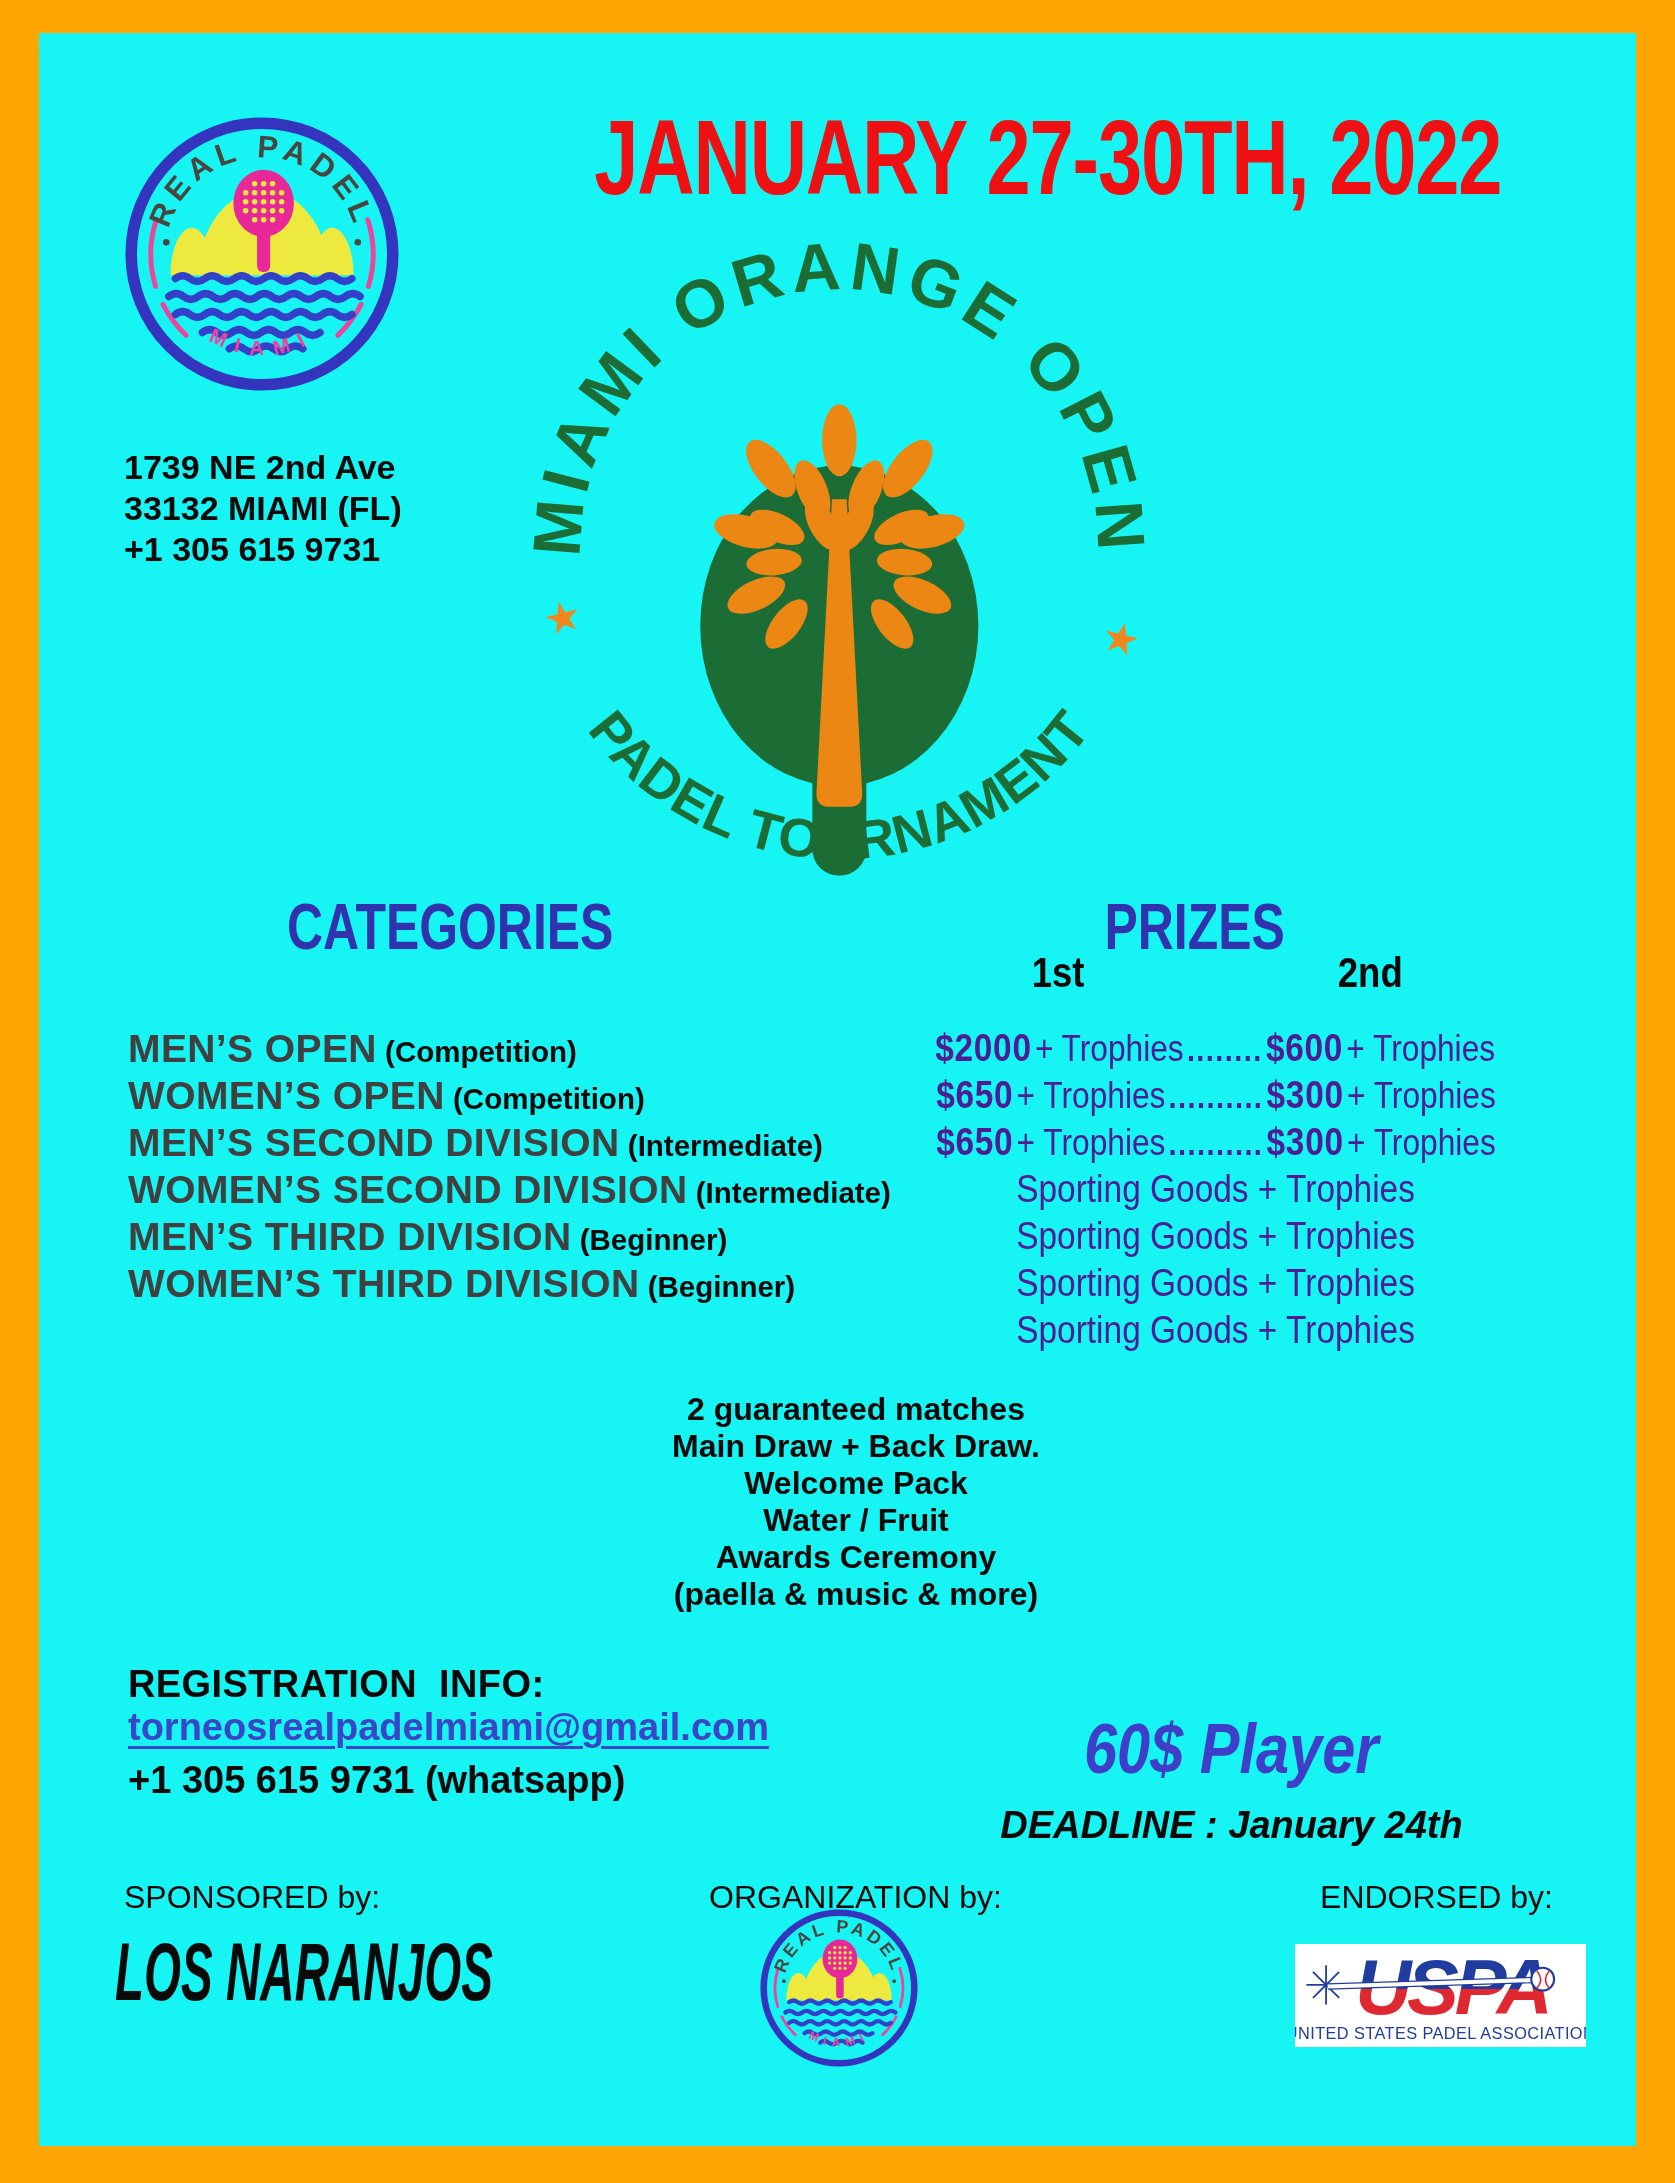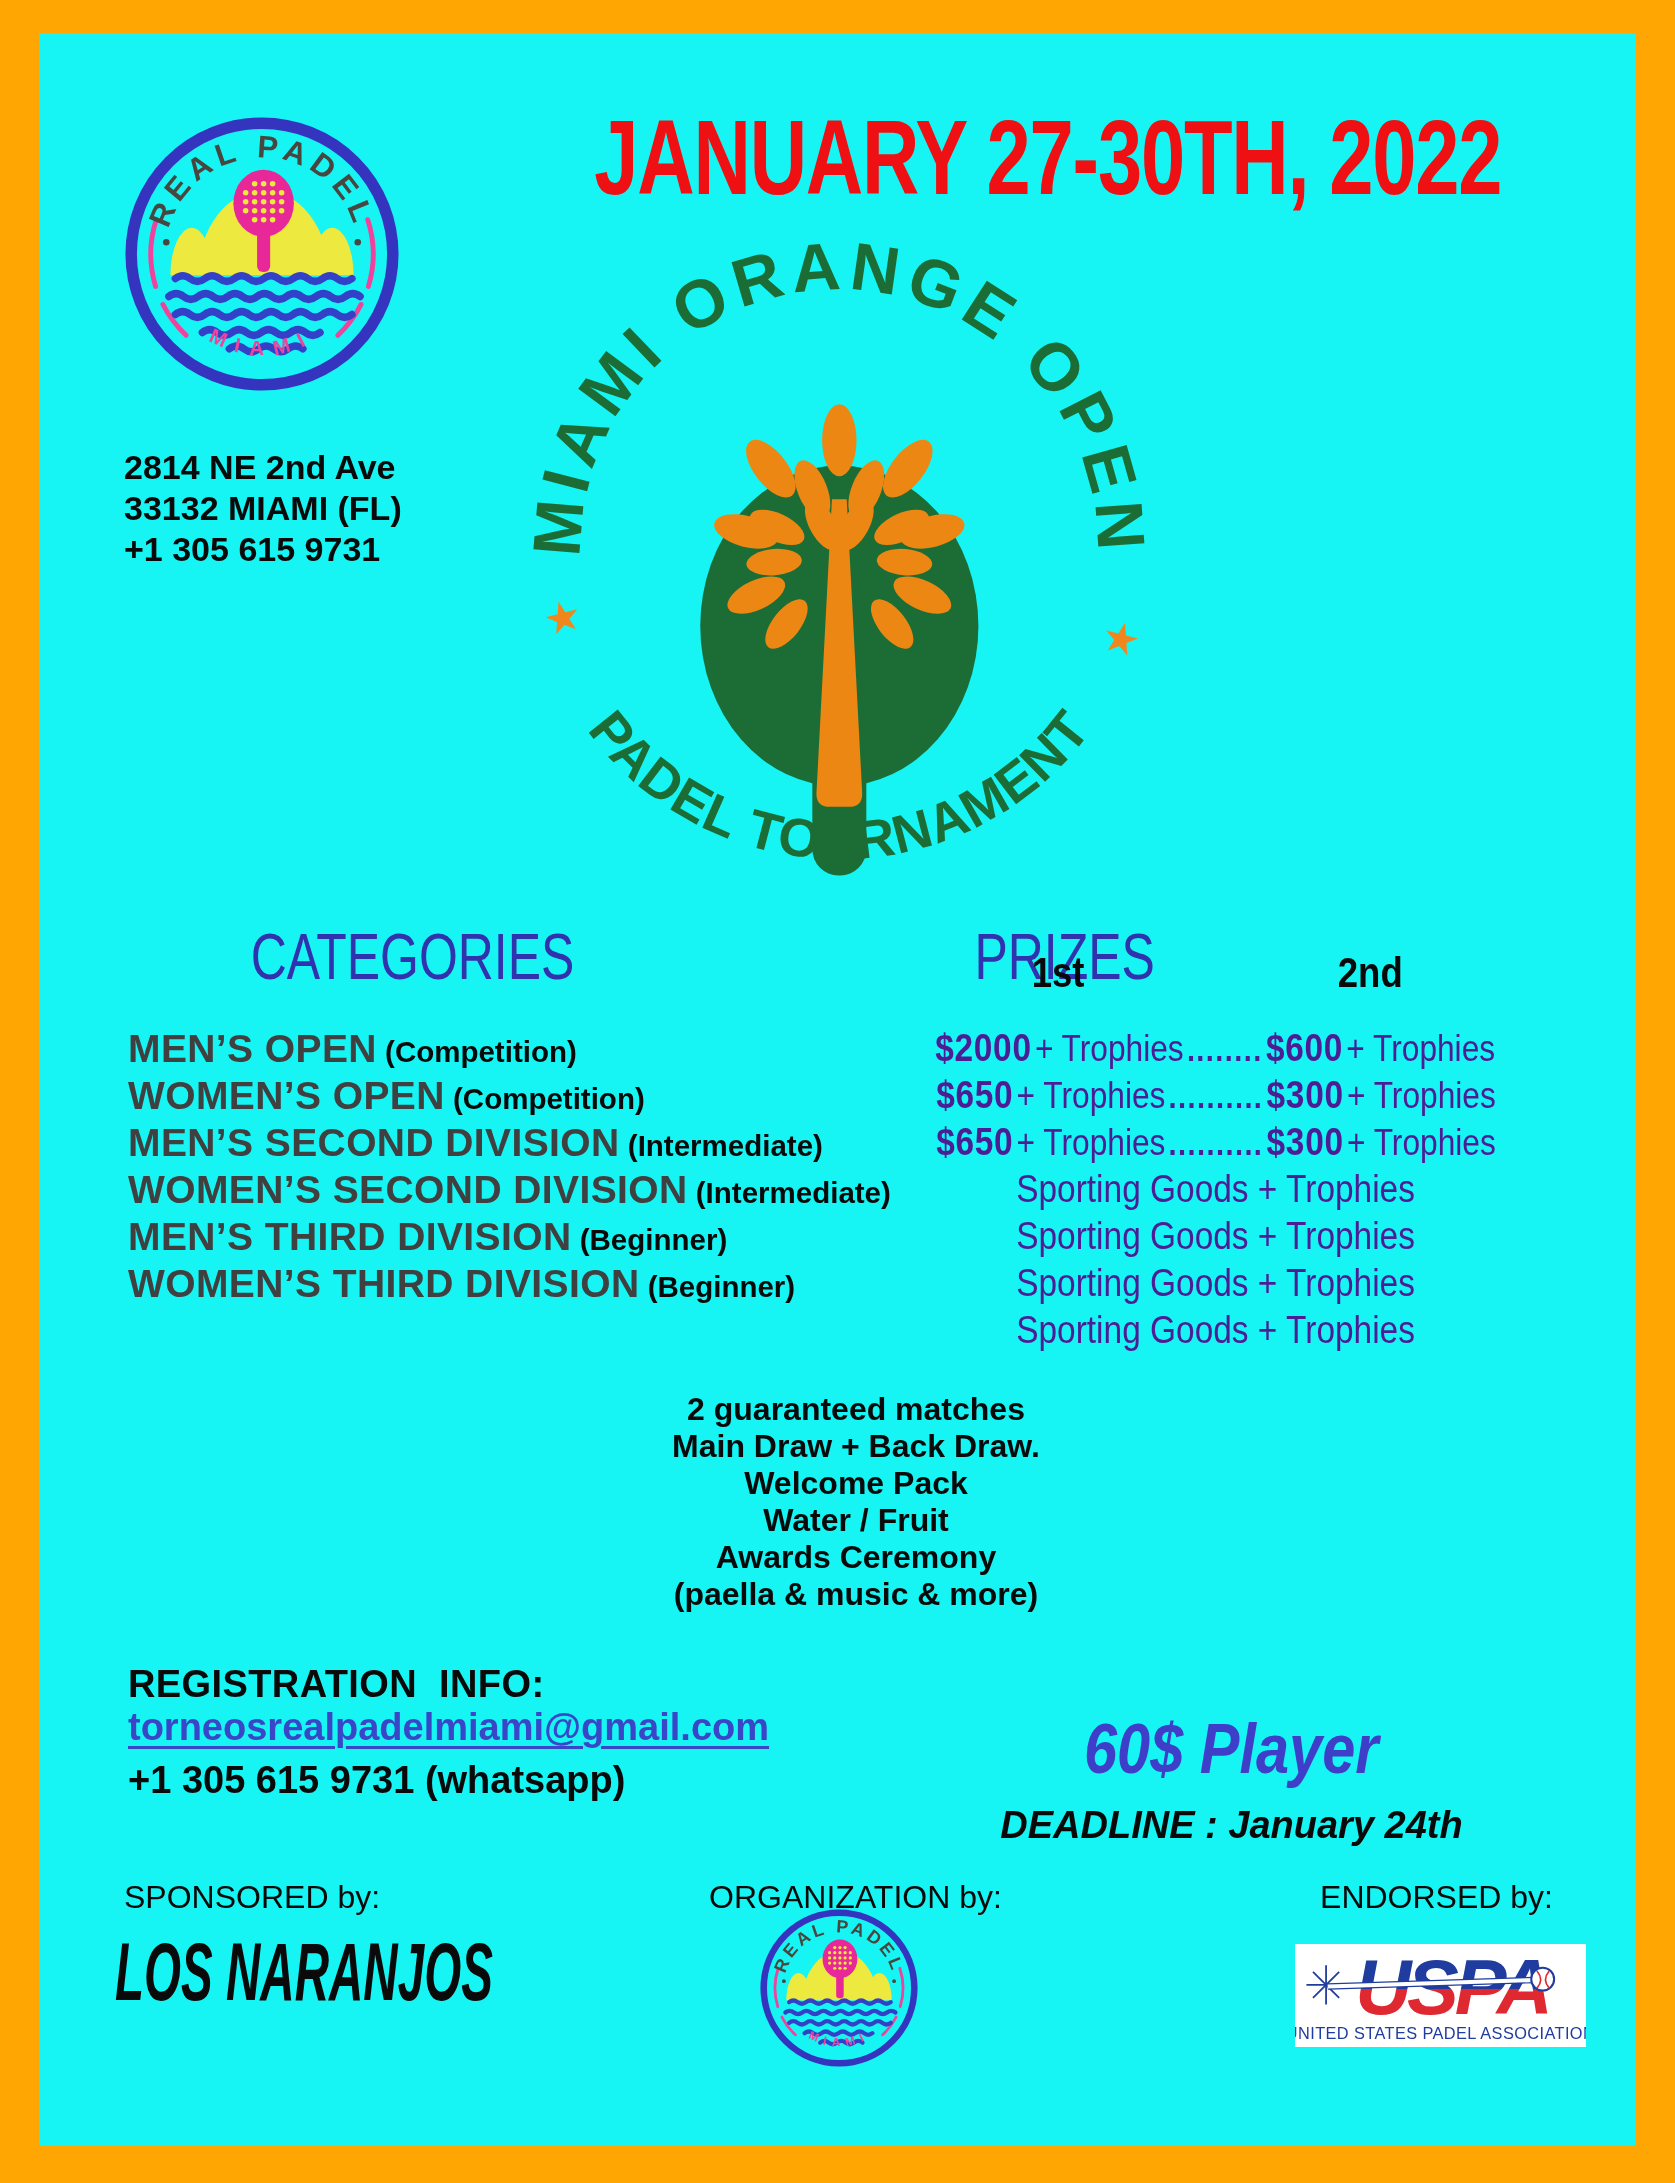--- a/index.html
+++ b/index.html
@@ -12,21 +12,21 @@
 
   
   .date-title{left:352px;top:97px;width:1391px;text-align:center;
               font-weight:700;font-size:106px;color:#EF1014;letter-spacing:-1.6px;}
   .date-title .cond{display:inline-block;transform:scaleX(.75);transform-origin:center;}
 
   
   .address{left:124px;top:447px;font-weight:700;font-size:34px;color:#0A0A0A;line-height:41px;}
 
   
-  .sec-header{width:491px;text-align:left;font-weight:400;font-size:64px;color:#3132AE;margin-top:30px;}
+  .sec-header{width:491px;text-align:center;font-weight:700;font-size:64px;color:#3132AE;}
   .sec-header .cond{display:inline-block;transform:scaleX(.78);}
   .col-label{font-weight:700;font-size:43px;color:#0A0A0A;}
   .col-label .cond{display:inline-block;transform:scaleX(.85);}
 
   
   .cat-list{left:128px;top:1025px;}
   .cat-row{height:47px;line-height:47px;white-space:nowrap;}
   .cat-name{font-weight:700;font-size:39px;color:#404040;letter-spacing:0.4px;text-align:center;}
   .cat-level{font-weight:700;font-size:29.5px;color:#0A0A0A;margin-left:8.2px;}
 
@@ -137,21 +137,21 @@
 
   <svg class="abs" style="left:123px;top:115px" width="278" height="278" viewBox="0 0 340 340">
     <use href="#rp-logo"></use>
   </svg>
 
   <div class="abs date-title nowrap">
     <span class="cond">JANUARY 27-30TH, 2022</span>
   </div>
 
   <div class="abs address">
-    <div>2814 NE 2nd Ave</div>
+    <div>1739 NE 2nd Ave</div>
     <div>33132 MIAMI (FL)</div>
     <div>+1 305 615 9731</div>
   </div>
 
   <svg class="abs" style="left:499px;top:229px" width="679" height="663" viewBox="0 0 830 810">
     <path id="em-top-arc" d="M 113.8 482.3 A 316 316 0 1 1 718.2 482.3" fill="none"></path>
     <path id="em-bot-arc" d="M 86.9 580 A 380 380 0 0 0 745.1 580" fill="none"></path>
     <text font-size="82" font-weight="bold" fill="#1C6C36" letter-spacing="8" text-anchor="middle" font-family="Liberation Sans, sans-serif">
       <textPath href="#em-top-arc" startOffset="50%">MIAMI ORANGE OPEN</textPath>
     </text>

